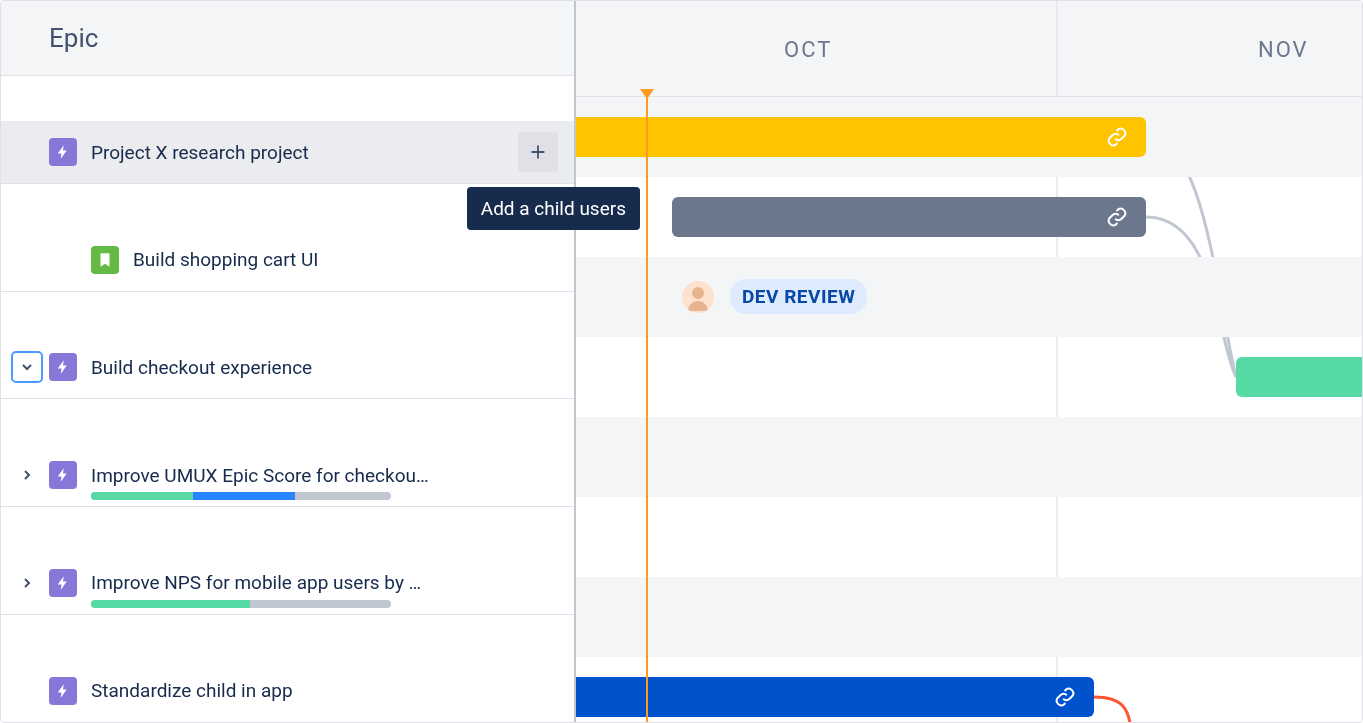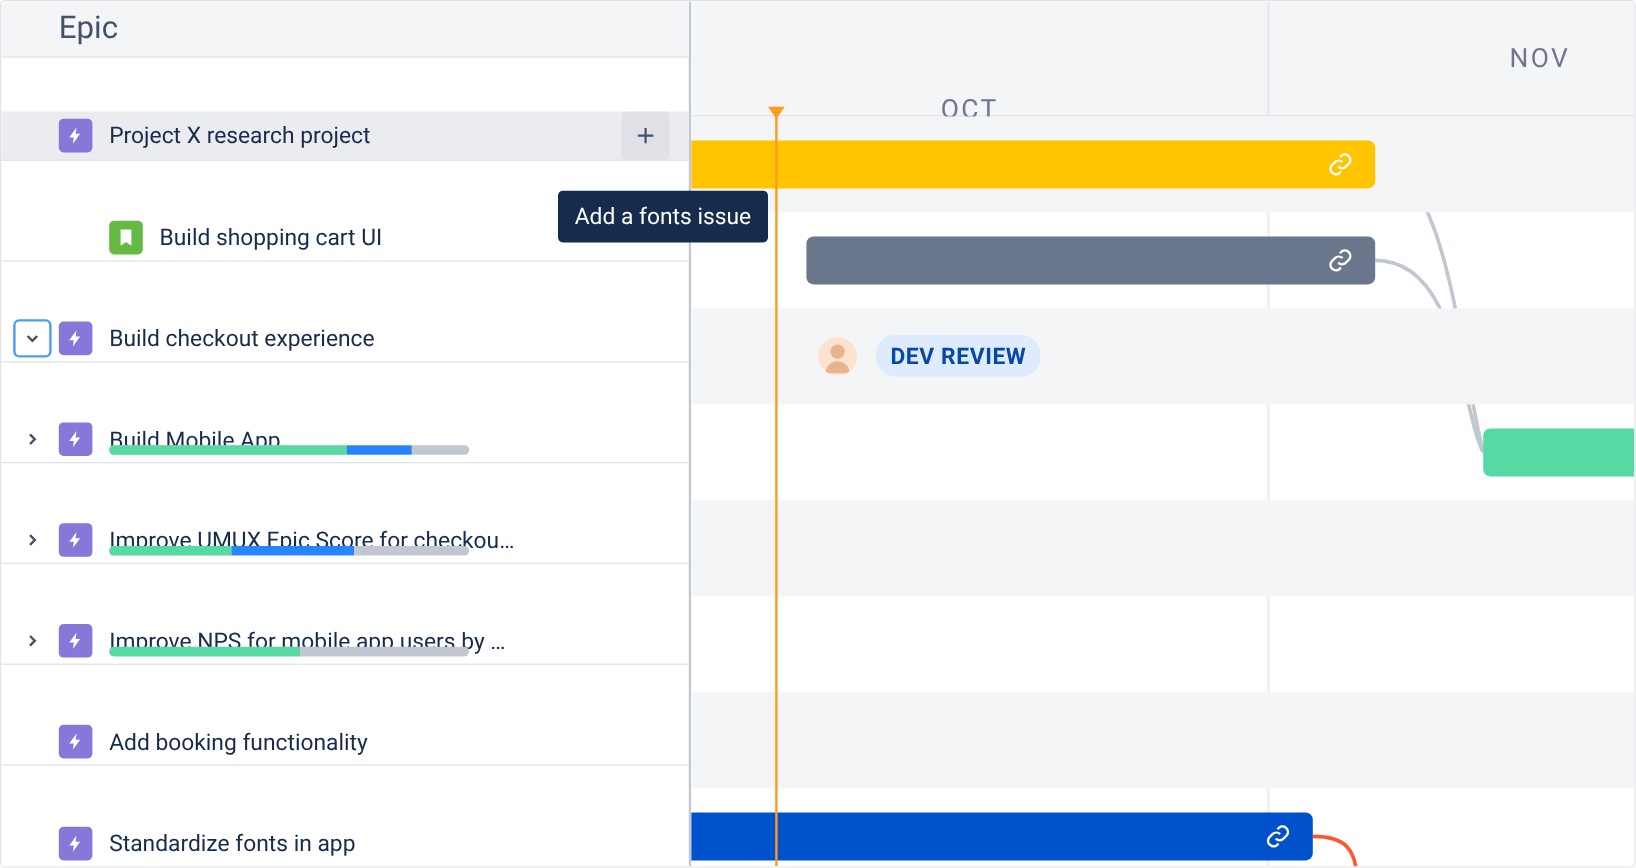--- a/index.html
+++ b/index.html
@@ -82,21 +82,21 @@
             <path d="M13 3 5 14h5l-1 7 8-11h-5l1-7z"></path>
           </svg>
       </span>
       <span class="title">Project X research project</span>
       <span class="add-btn">
         <svg viewBox="0 0 24 24">
             <line x1="12" y1="5" x2="12" y2="19"></line>
             <line x1="5" y1="12" x2="19" y2="12"></line>
           </svg>
       </span>
-      <div class="tooltip">Add a fonts issue</div>
+      <div class="tooltip">Add a child users</div>
     </div>
 
     <div class="row child-indent">
       <span class="type-icon story">
         <svg viewBox="0 0 24 24">
             <path d="M6 3h12v18l-6-4-6 4V3z"></path>
           </svg>
       </span>
       <span class="title">Build shopping cart UI</span>
     </div>
@@ -108,96 +108,71 @@
           </svg>
       </span>
       <span class="type-icon epic">
         <svg viewBox="0 0 24 24">
             <path d="M13 3 5 14h5l-1 7 8-11h-5l1-7z"></path>
           </svg>
       </span>
       <span class="title underlined">Build checkout experience</span>
     </div>
 
+
     <div class="row">
       <span class="expander">
         <svg viewBox="0 0 24 24" fill="none" stroke="currentColor" stroke-width="3">
             <polyline points="9 6 15 12 9 18"></polyline>
           </svg>
       </span>
       <span class="type-icon epic">
         <svg viewBox="0 0 24 24">
             <path d="M13 3 5 14h5l-1 7 8-11h-5l1-7z"></path>
           </svg>
       </span>
-      <span class="title">Build Mobile App</span>
+      <span class="title">Improve UMUX Epic Score for checkou…</span>
       <div class="progress">
-        <div class="seg green" style="width:66%"></div>
-        <div class="seg blue" style="width:18%"></div>
+        <div class="seg green" style="width:34%"></div>
+        <div class="seg blue" style="width:34%"></div>
       </div>
     </div>
 
     <div class="row">
       <span class="expander">
         <svg viewBox="0 0 24 24" fill="none" stroke="currentColor" stroke-width="3">
             <polyline points="9 6 15 12 9 18"></polyline>
           </svg>
       </span>
       <span class="type-icon epic">
         <svg viewBox="0 0 24 24">
             <path d="M13 3 5 14h5l-1 7 8-11h-5l1-7z"></path>
           </svg>
       </span>
-      <span class="title">Improve UMUX Epic Score for checkou…</span>
-      <div class="progress">
-        <div class="seg green" style="width:34%"></div>
-        <div class="seg blue" style="width:34%"></div>
-      </div>
-    </div>
-
-    <div class="row">
-      <span class="expander">
-        <svg viewBox="0 0 24 24" fill="none" stroke="currentColor" stroke-width="3">
-            <polyline points="9 6 15 12 9 18"></polyline>
-          </svg>
-      </span>
-      <span class="type-icon epic">
-        <svg viewBox="0 0 24 24">
-            <path d="M13 3 5 14h5l-1 7 8-11h-5l1-7z"></path>
-          </svg>
-      </span>
       <span class="title">Improve NPS for mobile app users by …</span>
       <div class="progress">
         <div class="seg green" style="width:53%"></div>
         <div class="seg blue" style="width:0%"></div>
       </div>
     </div>
 
-    <div class="row">
-      <span class="type-icon epic">
-        <svg viewBox="0 0 24 24">
-            <path d="M13 3 5 14h5l-1 7 8-11h-5l1-7z"></path>
-          </svg>
-      </span>
-      <span class="title">Add booking functionality</span>
-    </div>
 
     <div class="row" style="border-bottom:none">
       <span class="type-icon epic">
         <svg viewBox="0 0 24 24">
             <path d="M13 3 5 14h5l-1 7 8-11h-5l1-7z"></path>
           </svg>
       </span>
-      <span class="title">Standardize fonts in app</span>
+      <span class="title">Standardize child in app</span>
     </div>
   </div>
 
   <div class="right">
     <div class="right-header">
-      <span id="month0" class="month" style="left: 208px; margin-top: 43px;">OCT</span>
+      <span id="month0" class="month" style="left: 208px;">OCT</span>
       <span id="month1" class="month" style="left: 666px; margin-left: 16px;">NOV</span>
     </div>
 
     <div class="gridline" id="grid-month" style="left: 480px;"></div>
     <div class="today" id="today" style="left: 70px;"></div>
 
     <svg class="dep-svg" style="left:0;top:96px;width:100%;height:640px;">
       <path d="M570 40 C 630 40, 640 200, 660 280" stroke="#C1C7D0" stroke-width="3" fill="none"></path>
       <path d="M570 120 C 640 120, 640 240, 660 280" stroke="#C1C7D0" stroke-width="3" fill="none"></path>
       <path d="M518 600 C 545 600, 555 610, 555 640" stroke="#FF5630" stroke-width="3" fill="none"></path>

